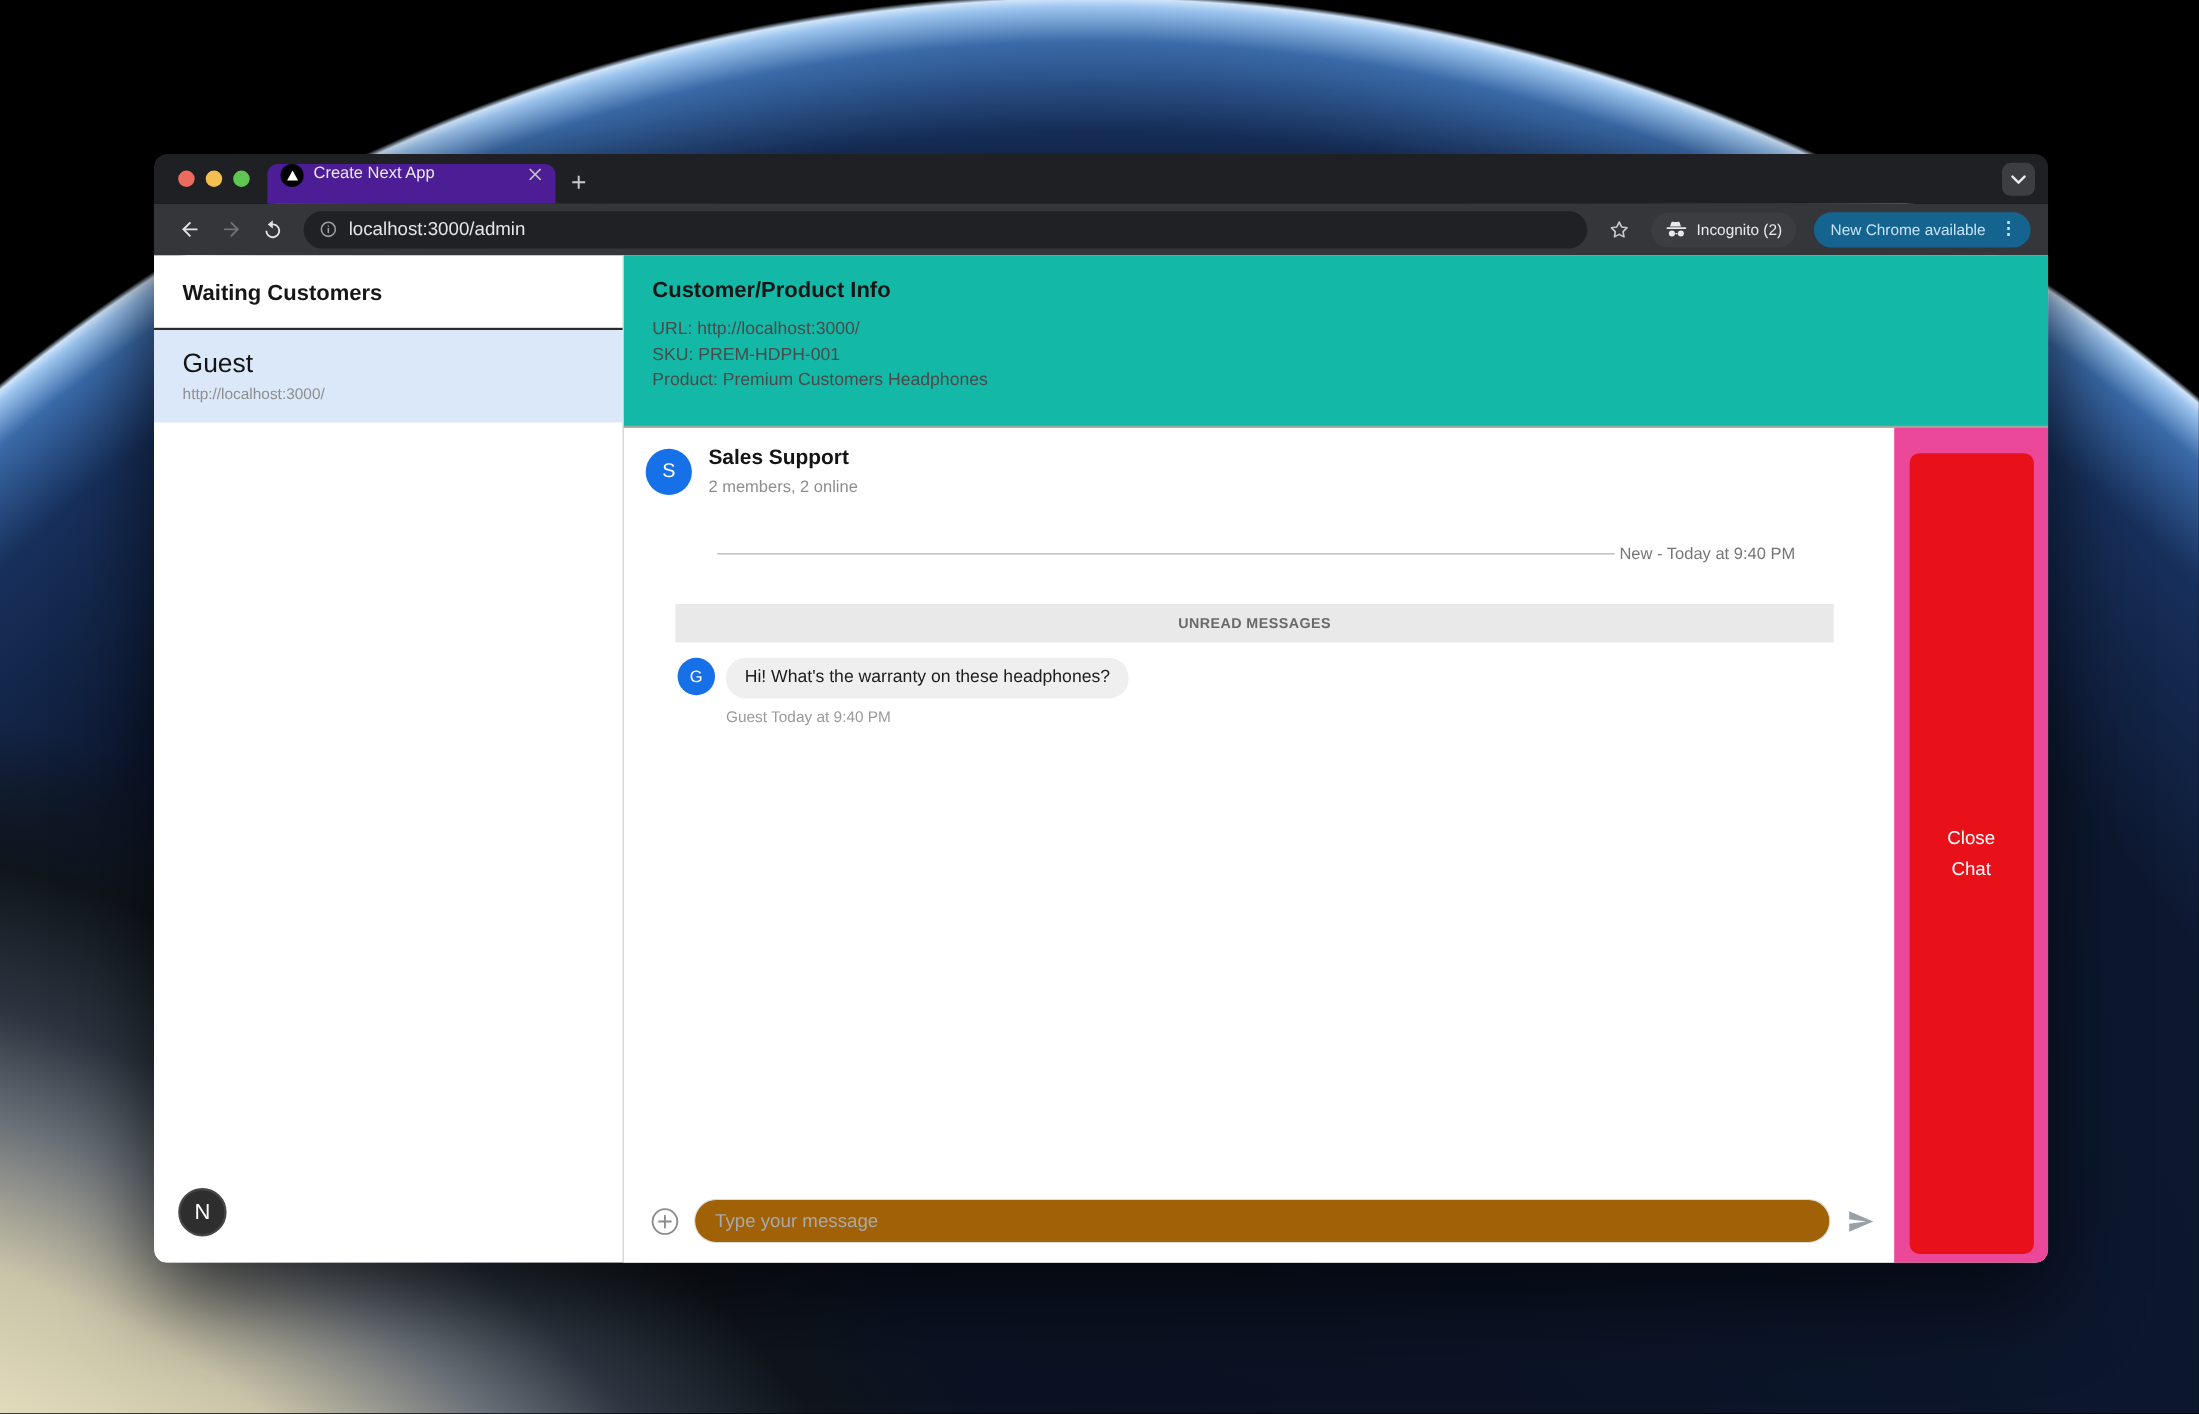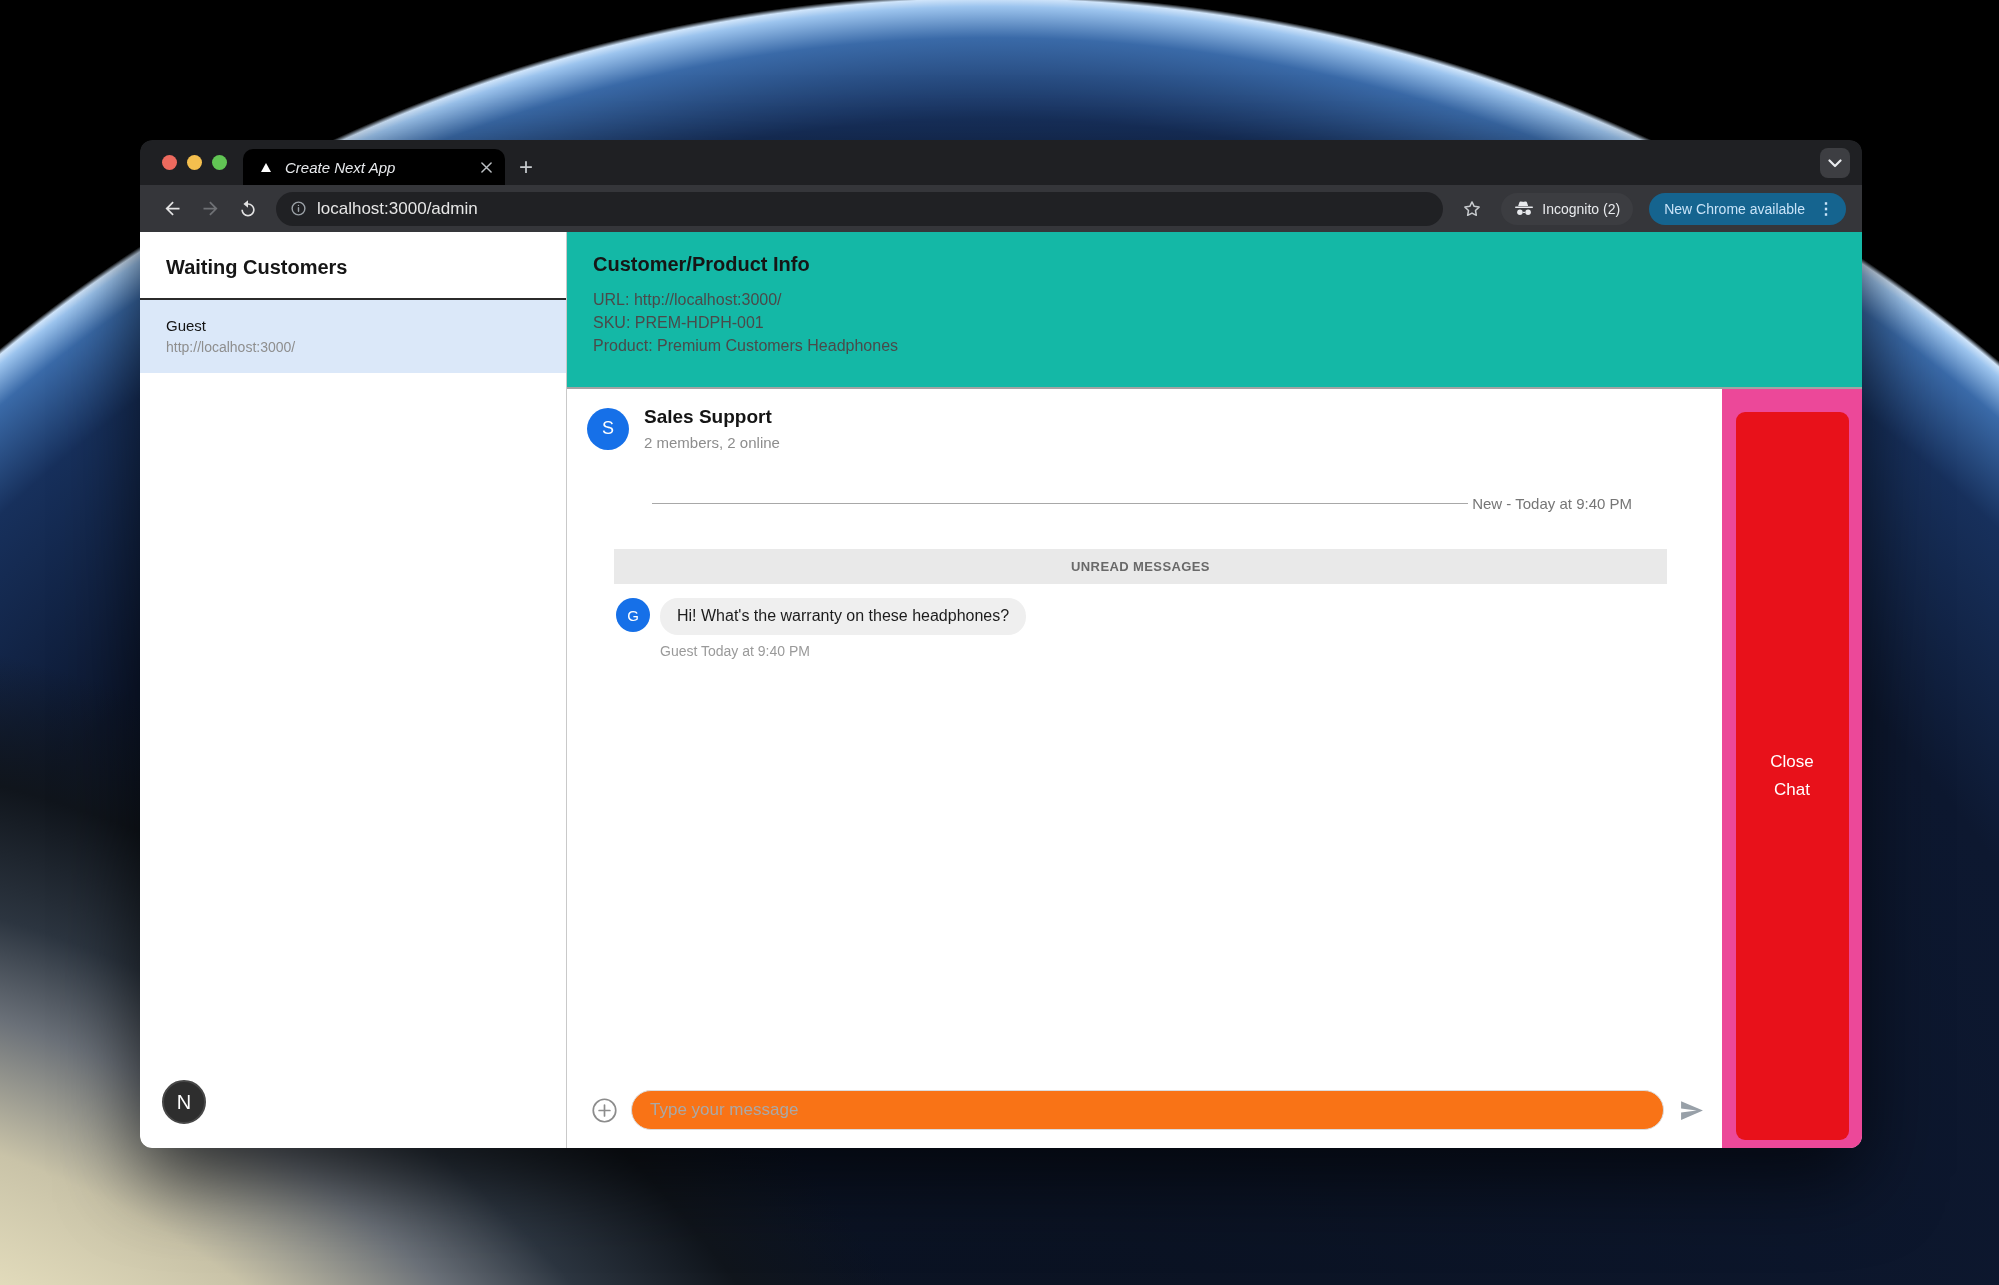--- a/index.html
+++ b/index.html
@@ -23,22 +23,22 @@
     display:flex; flex-direction:column; overflow:hidden;
   }
 
   .tabstrip{
     height:45px; background:#1f2023; display:flex; align-items:flex-end;
     border-radius:12px 12px 0 0; position:relative; flex:0 0 auto;
   }
   .traffic-lights{ display:flex; gap:10px; align-items:center; padding:0 16px 0 22px; height:45px; }
   .tl-dot{ width:15px; height:15px; border-radius:50%; }
   .tab{
-    width:262px; height:36px; background:#000000; border-radius:10px 10px 0 0;
-    display:flex; align-items:center; padding:0 10px 0 12px; gap:9px;font-style:italic;
+    width:262px; height:36px; background:#4c1d95; border-radius:10px 10px 0 0;
+    display:flex; align-items:flex-start; padding:0 10px 0 12px; gap:9px;
   }
   .favicon{ width:21px; height:21px; border-radius:50%; background:#000; display:flex; align-items:center; justify-content:center; flex:0 0 auto; }
   .favicon .tri{ width:0; height:0; border-left:5px solid transparent; border-right:5px solid transparent; border-bottom:9px solid #fff; }
   .tab-title{ color:#e8eaed; font-size:15px; flex:1; white-space:nowrap; overflow:hidden; }
   .tab-close{ color:#bcc0c4; width:18px; height:18px; display:flex; align-items:center; justify-content:center; border-radius:50%; font-size:14px; }
   .new-tab{ color:#c7cacd; font-size:24px; font-weight:300; margin:0 0 6px 14px; line-height:1; }
   .win-chevron{
     position:absolute; right:12px; top:8px; width:30px; height:30px; border-radius:8px;
     background:#3d3e42; display:flex; align-items:center; justify-content:center;
   }
@@ -65,21 +65,21 @@
   .update-pill .label{ color:var(--update-pill-text,#c8e3f8); font-size:14px; }
   .kebab{ color:var(--update-pill-text,#c8e3f8); font-size:16px; letter-spacing:0; line-height:1; padding:0 3px; font-weight:bold; }
 
   
   .page{ flex:1; background:#fff; border-radius:0 0 12px 12px; display:flex; min-height:0; }
 
   .sidebar{ width:427px; flex:0 0 auto; border-right:1px solid #c9c9c9; position:relative; }
   .sidebar-title{ font-size:20px; font-weight:bold; color:#161616; padding:24px 30px 19px 26px; }
   .sidebar-divider{ border-bottom:2px solid #2b2b2b; }
   .customer-item{ background:var(--selected-bg,#dbe8f9); padding:17px 26px 18px 26px; }
-  .customer-name{ font-size:15px; color:#141414; font-weight:500; }
+  .customer-name{ font-size:24px; color:#141414; font-weight:500; }
   .customer-url{ font-size:14px; color:#8e8e8e; margin-top:5px; }
   .n-badge{
     position:absolute; left:22px; bottom:24px; width:44px; height:44px; border-radius:50%;
     background:#2e2e2e; border:2px solid #474747; color:#fff; font-size:20px;
     display:flex; align-items:center; justify-content:center;
   }
 
   .main{ flex:1; display:flex; flex-direction:column; min-width:0; }
   .info-panel{ background:#14b8a6; height:157px; padding:21px 28px 0 26px; border-bottom:2px solid #a3a3a3; flex:0 0 auto; }
   .info-title{ font-size:20px; font-weight:bold; color:#161616; margin-bottom:12px; }
@@ -108,21 +108,21 @@
   .message-row{ display:flex; align-items:flex-start; gap:10px; margin:14px 0 0 49px; }
   .bubble{
     background:#efefef; border-radius:18px; padding:9px 17px 10px 17px;
     font-size:16px; color:#1c1c1c; max-width:640px;
   }
   .message-meta{ margin:8px 0 0 93px; font-size:14px; color:#9a9a9a; }
 
   .composer{ margin-top:auto; display:flex; align-items:center; gap:13px; padding:0 16px 18px 24px; }
   .msg-input{
     flex:1; height:40px; border:1px solid #dcdcdc; border-radius:21px; padding:0 18px;
-    font-size:17px; color:#222; outline:none; font-family:"Liberation Sans", sans-serif; background:#f97316;
+    font-size:17px; color:#222; outline:none; font-family:"Liberation Sans", sans-serif; background:#a16207;
   }
   .msg-input::placeholder{ color:#a9a9a9; }
   .icon-btn{ display:flex; align-items:center; justify-content:center; flex:0 0 auto; }
 
   .close-col{ width:140px; flex:0 0 auto; background:#ec4899; display:flex; justify-content:center; }
   .close-chat{
     margin-top:23px; width:113px; height:728px; background:var(--danger,#e8111a);
     border:none; border-radius:9px; color:#fff; font-size:17px; line-height:28px;
     display:flex; align-items:center; justify-content:center; font-family:"Liberation Sans", sans-serif; cursor:pointer;
   }

